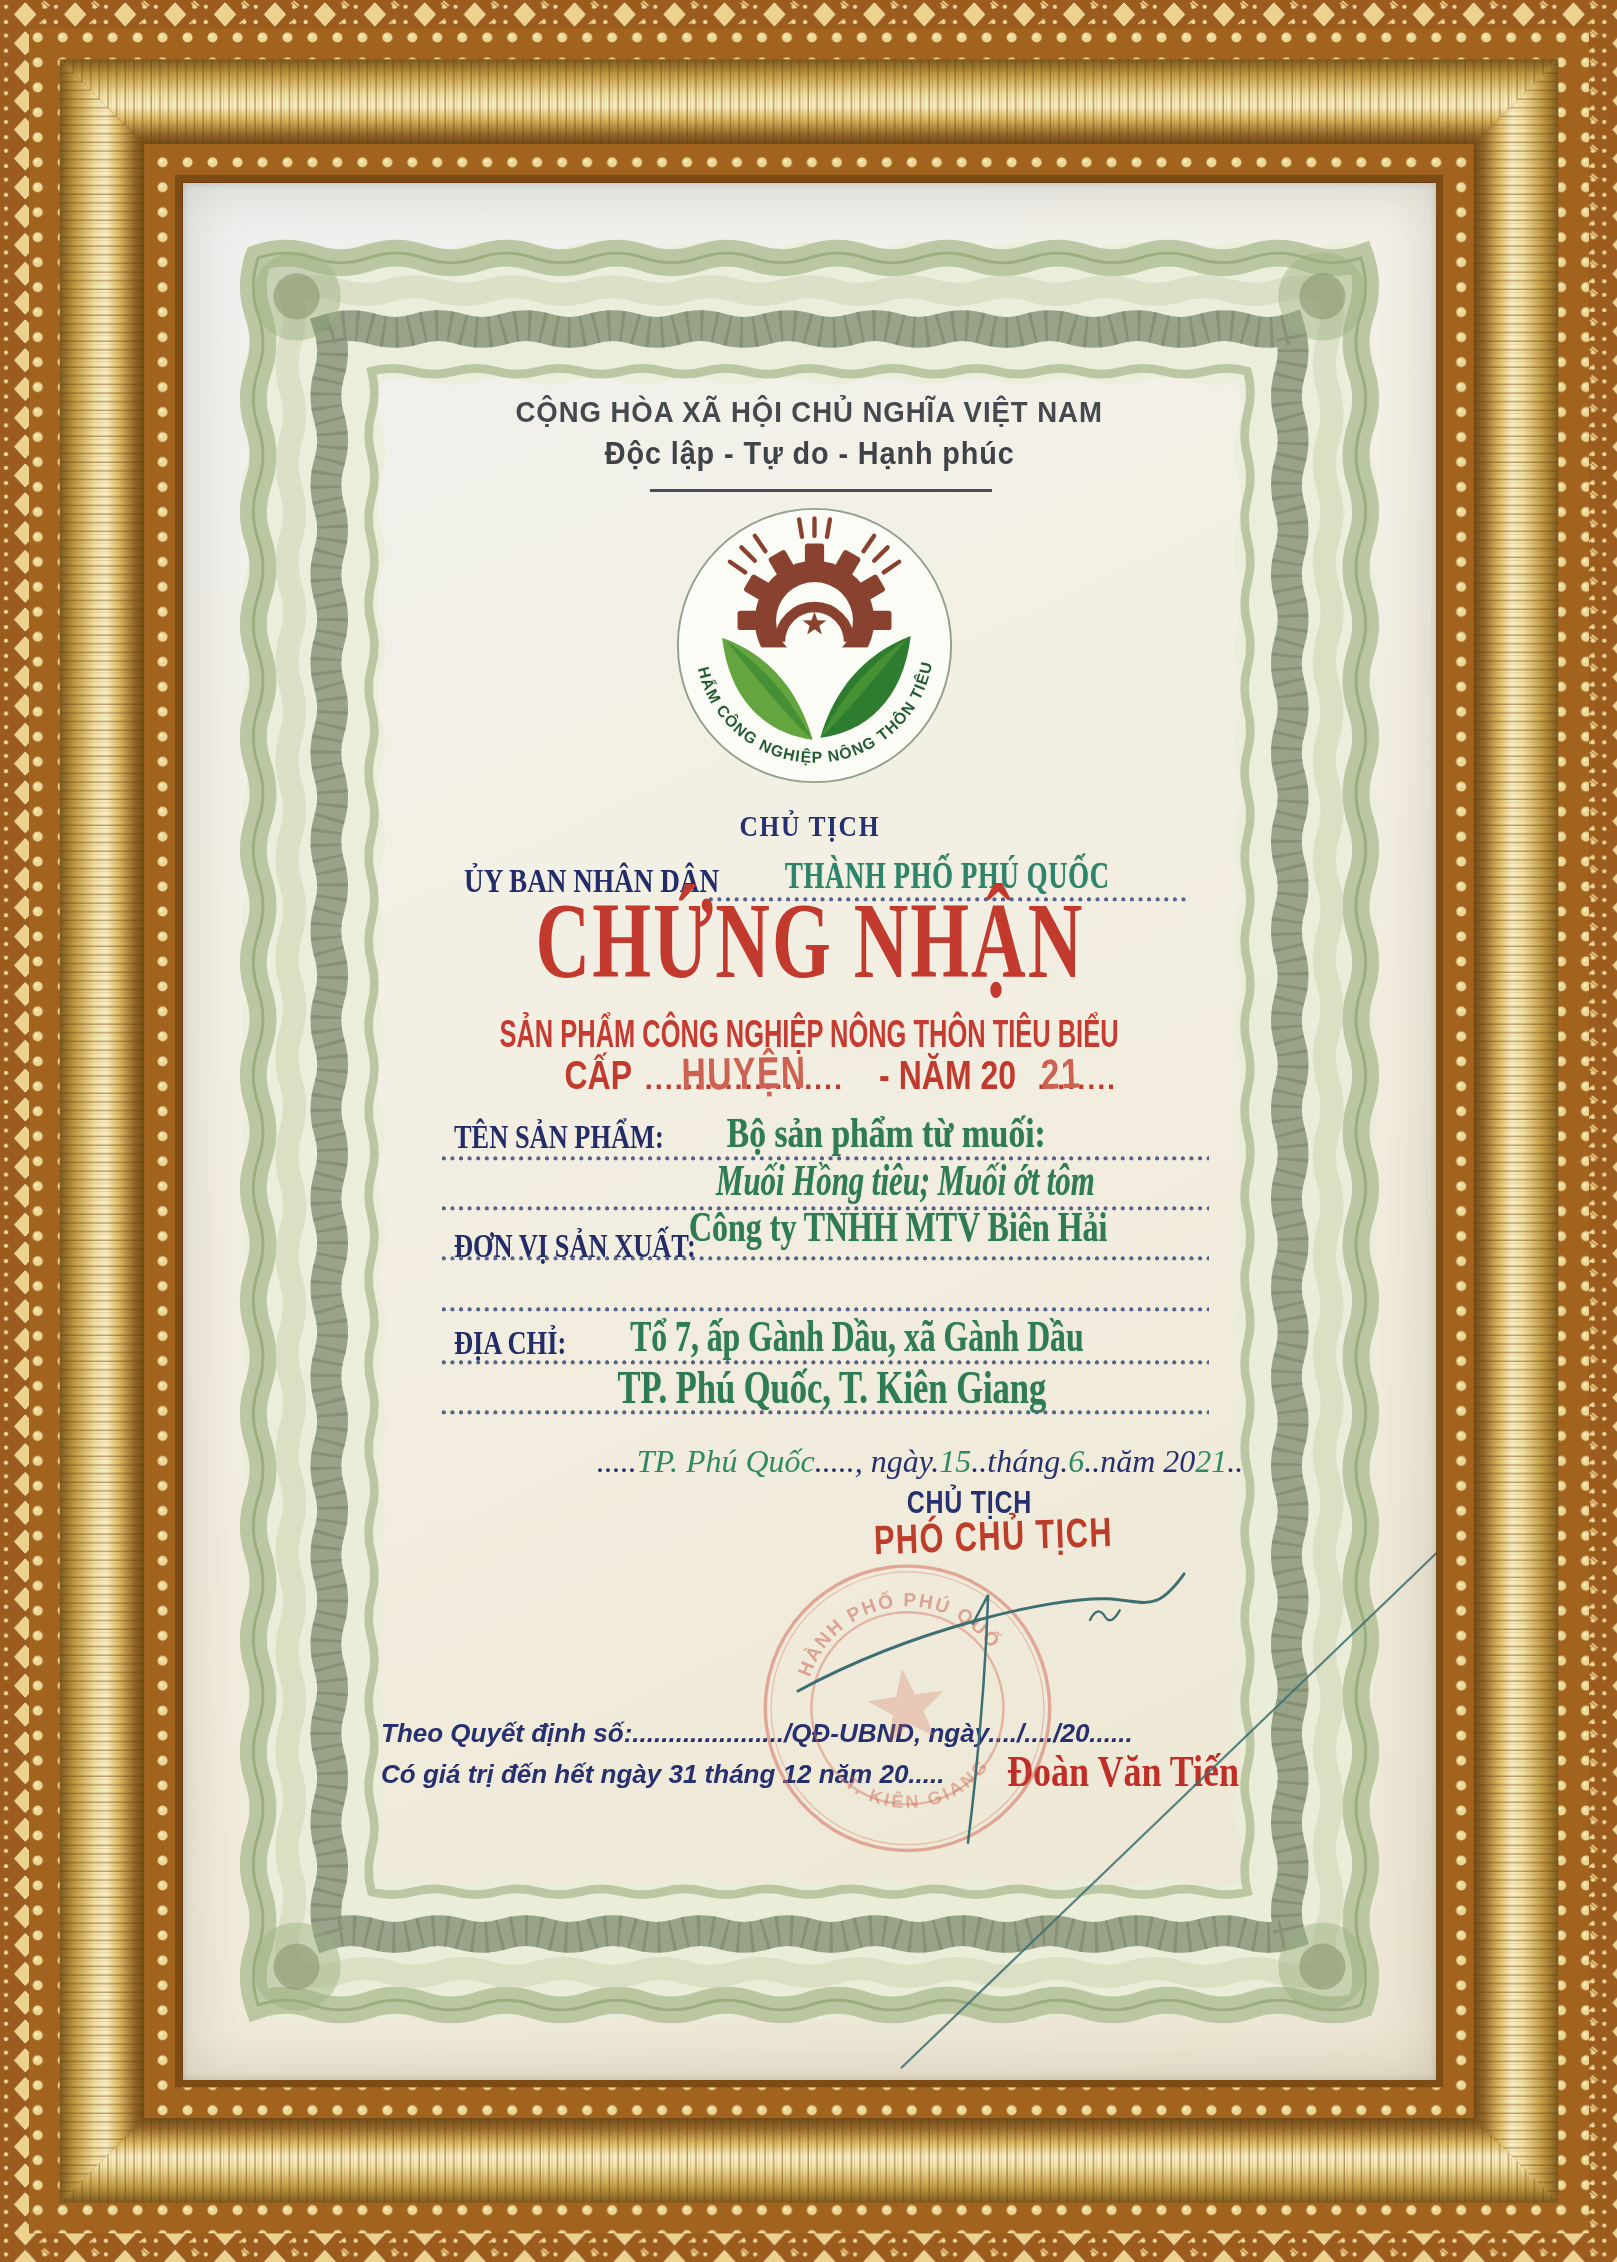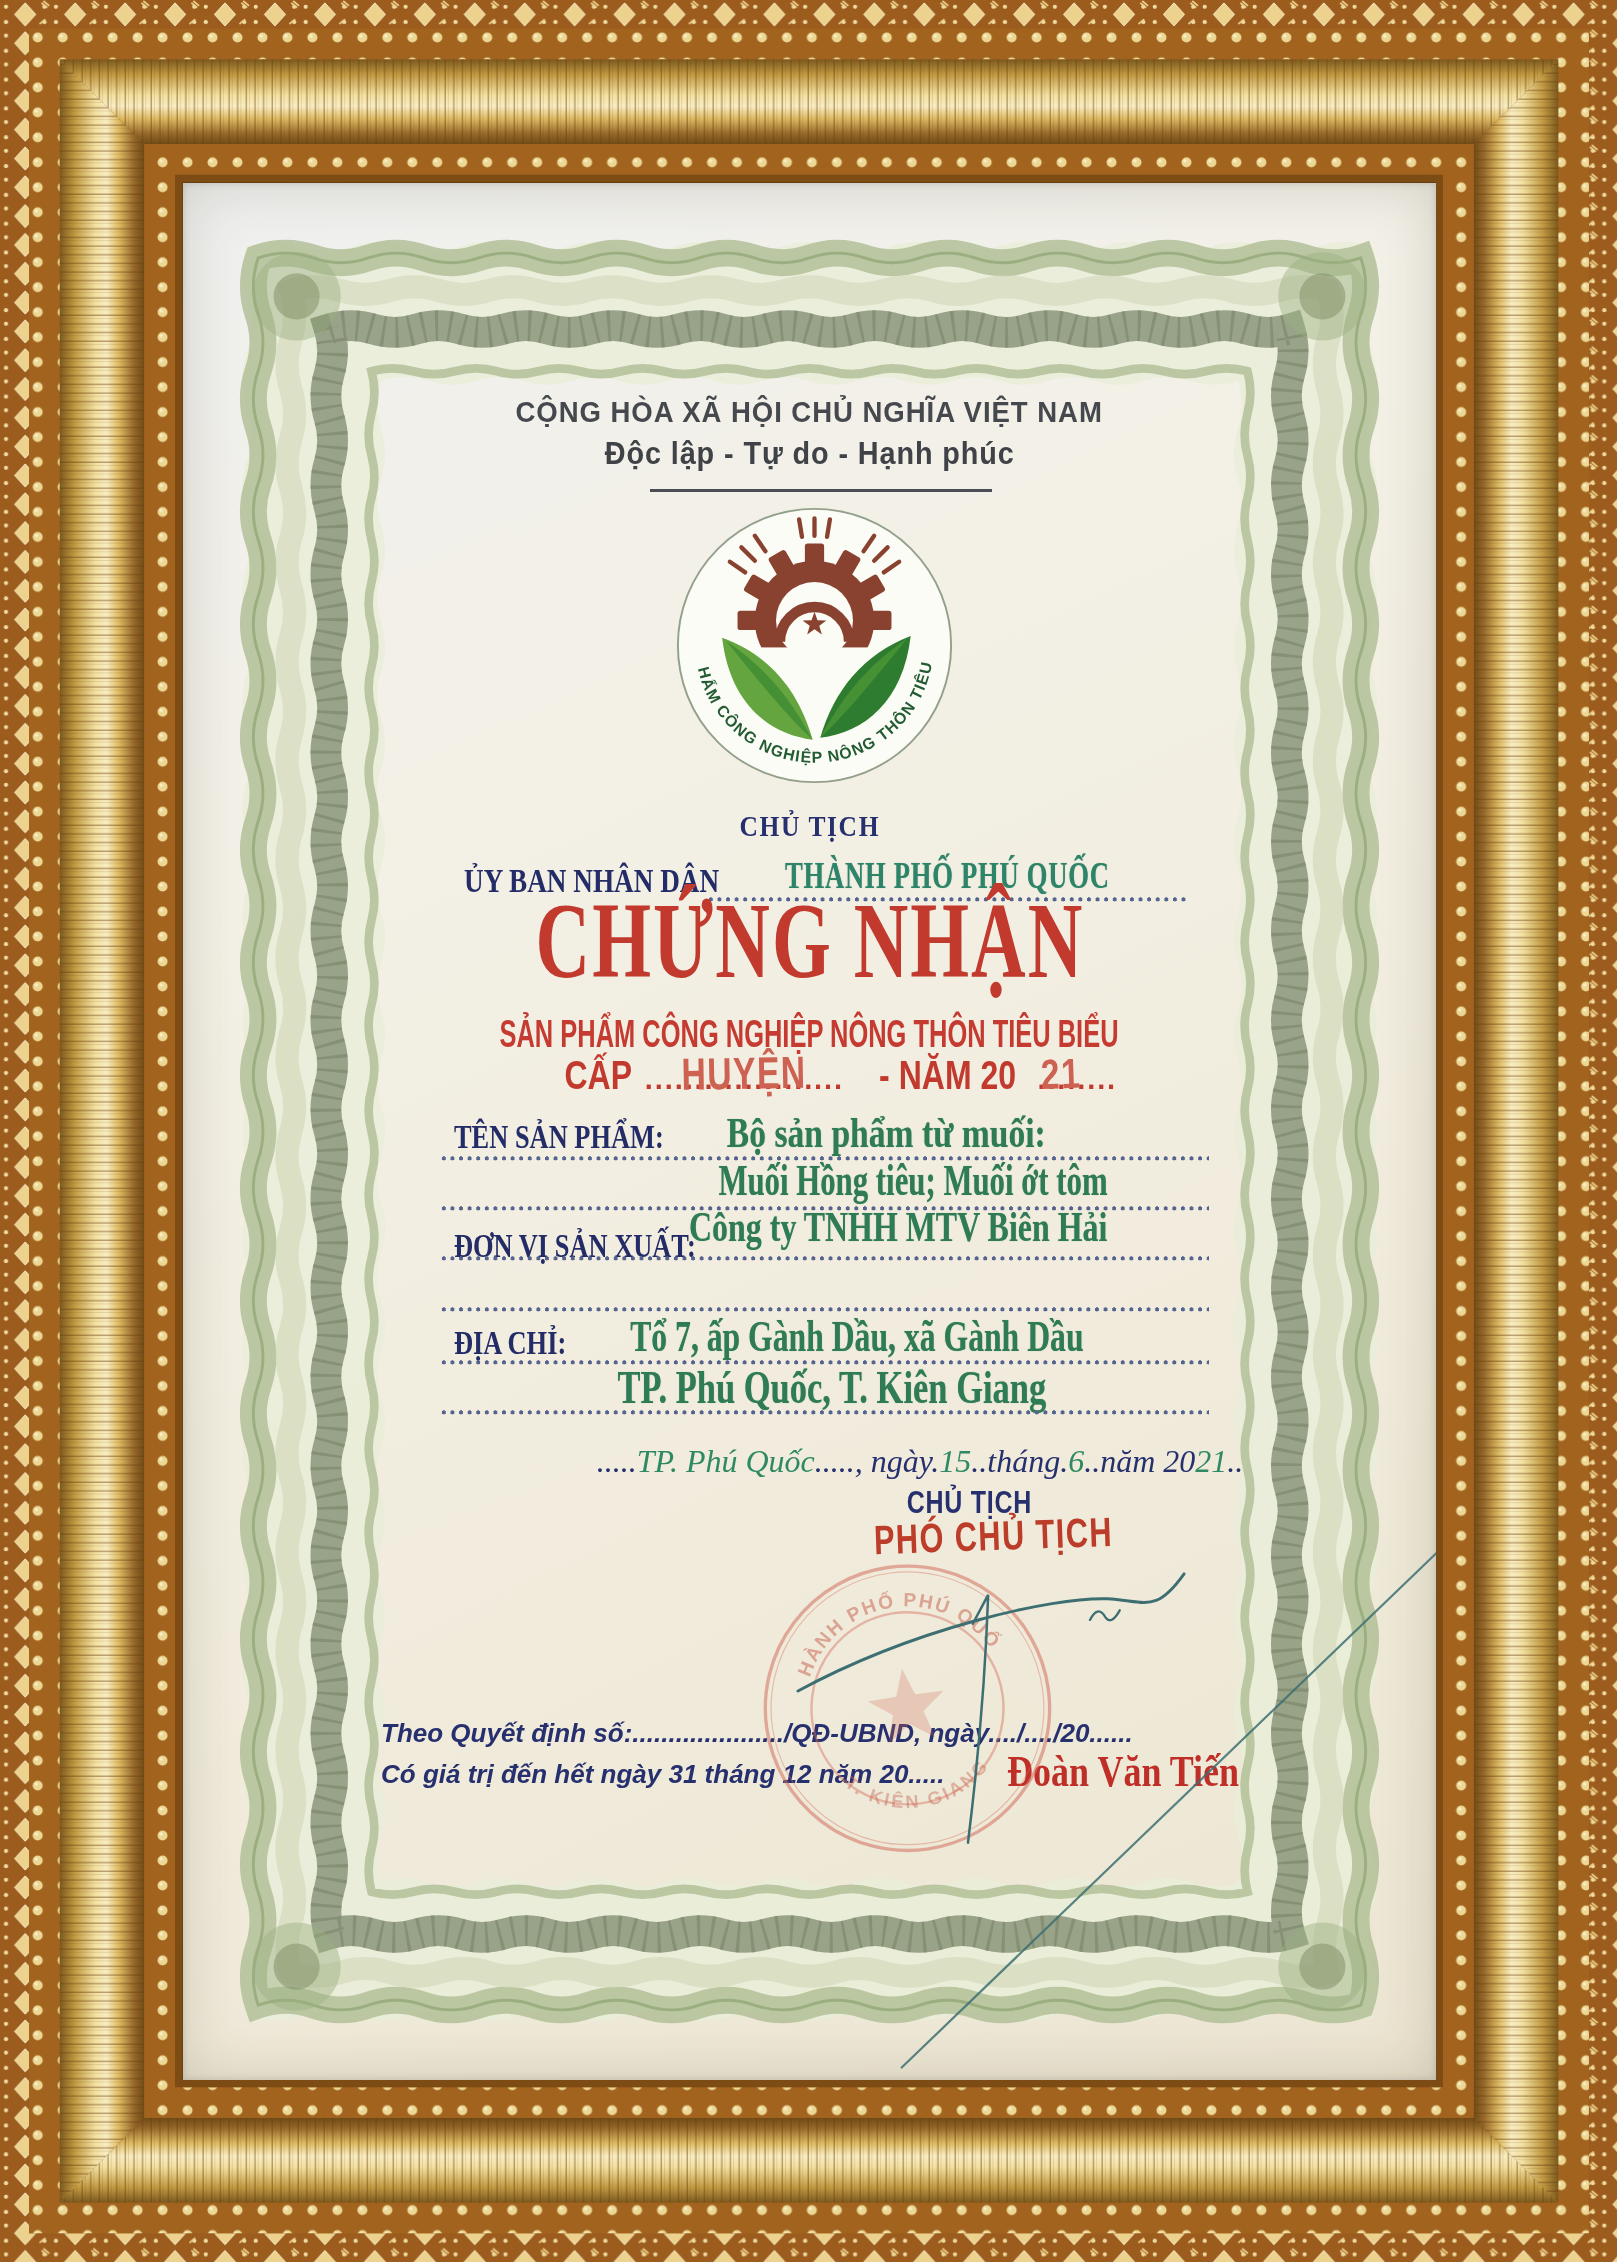--- a/index.html
+++ b/index.html
@@ -228,21 +228,21 @@
       </div>
 
       <div class="row" style="top:926px;height:52px;">
         <span class="abs label" style="left:271px;top:9.6px;">TÊN SẢN PHẨM:</span>
         <div class="abs" style="left:480px;width:423px;top:0;text-align:right;">
           <span class="sx fillgreen" style="font-size:42px;transform:scaleX(.8);">Bộ sản phẩm từ muối:</span>
         </div>
         <div class="dots" style="left:257px;width:769px;bottom:0;"></div>
       </div>
       <div class="row" style="top:972px;height:56px;">
-        <div class="abs" style="left:452px;width:538px;top:0;text-align:center;">
+        <div class="abs" style="left:452px;width:538px;top:0;text-align:center;font-style:italic;">
           <span class="sx fillgreen" style="font-size:44px;transform:scaleX(.7);">Muối Hồng tiêu; Muối ớt tôm</span>
         </div>
         <div class="dots" style="left:257px;width:769px;bottom:0;"></div>
       </div>
 
       <div class="row" style="top:1020px;height:58px;padding-left:24px;">
         <span class="abs label" style="left:271px;top:25px;">ĐƠN VỊ SẢN XUẤT:</span>
         <div class="abs" style="left:440px;width:538px;top:0;text-align:center;">
           <span class="sx fillgreen" style="font-size:42px;transform:scaleX(.76);">Công ty TNHH MTV Biên Hải</span>
         </div>

